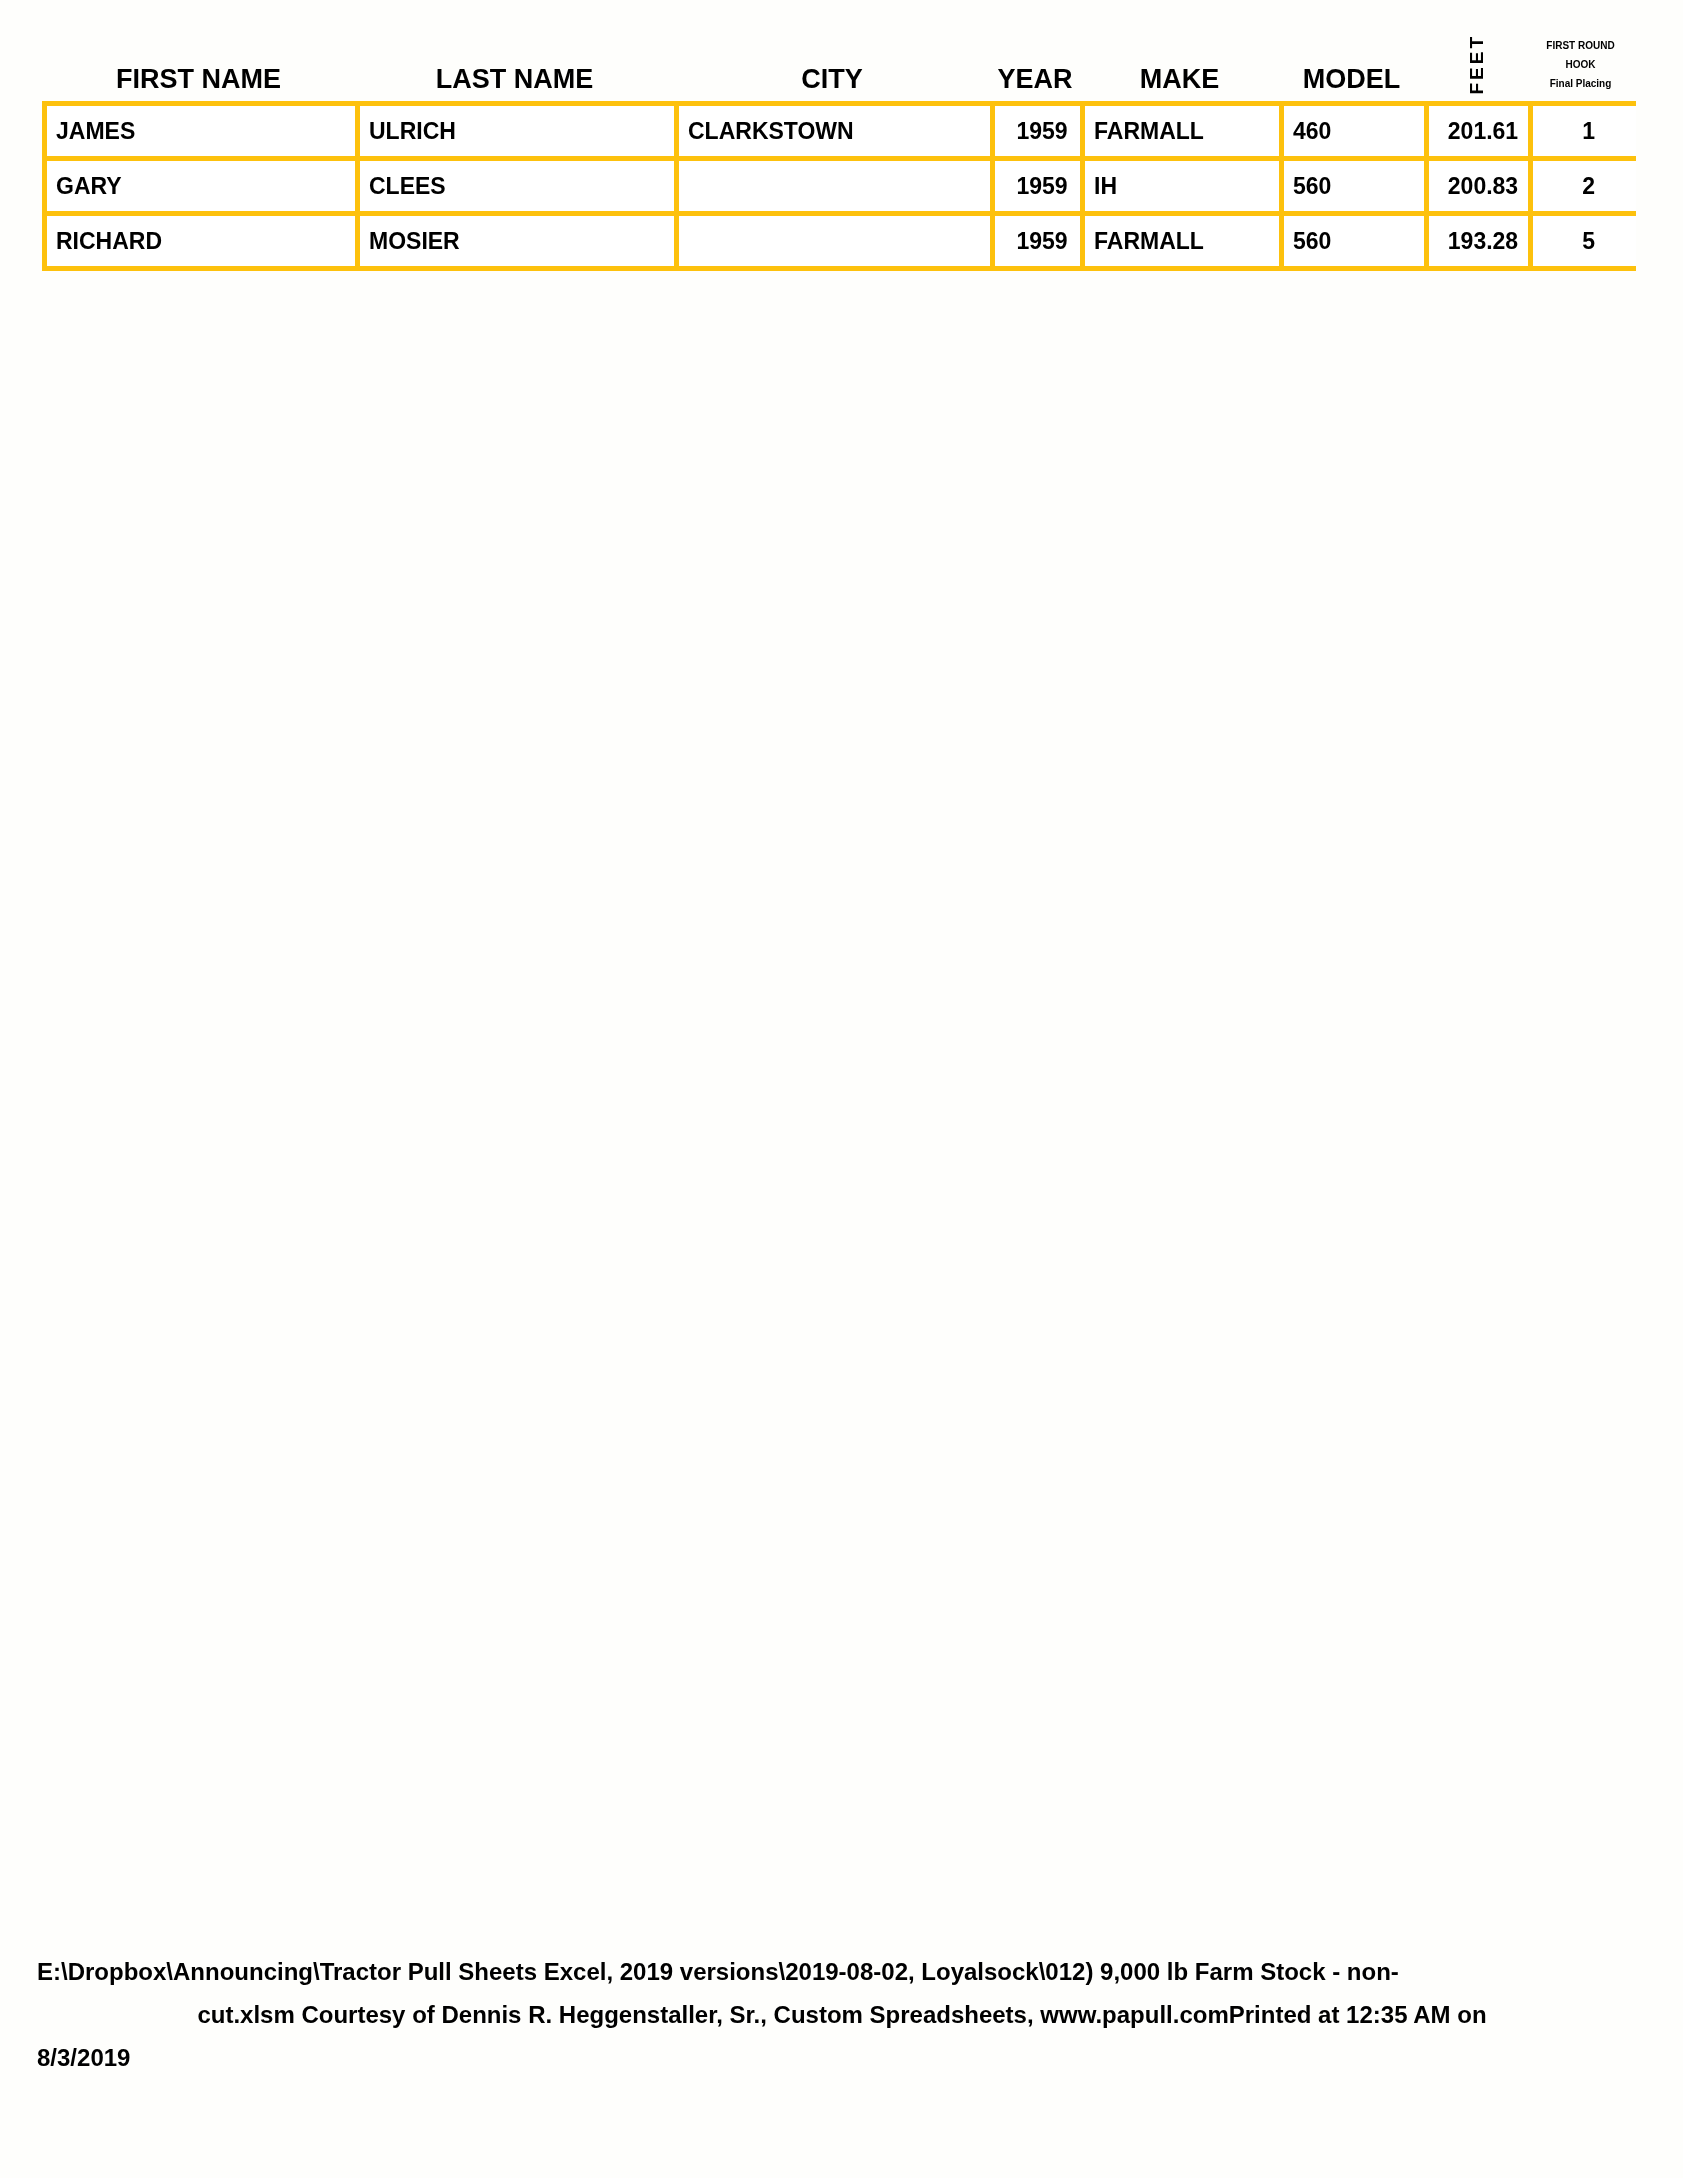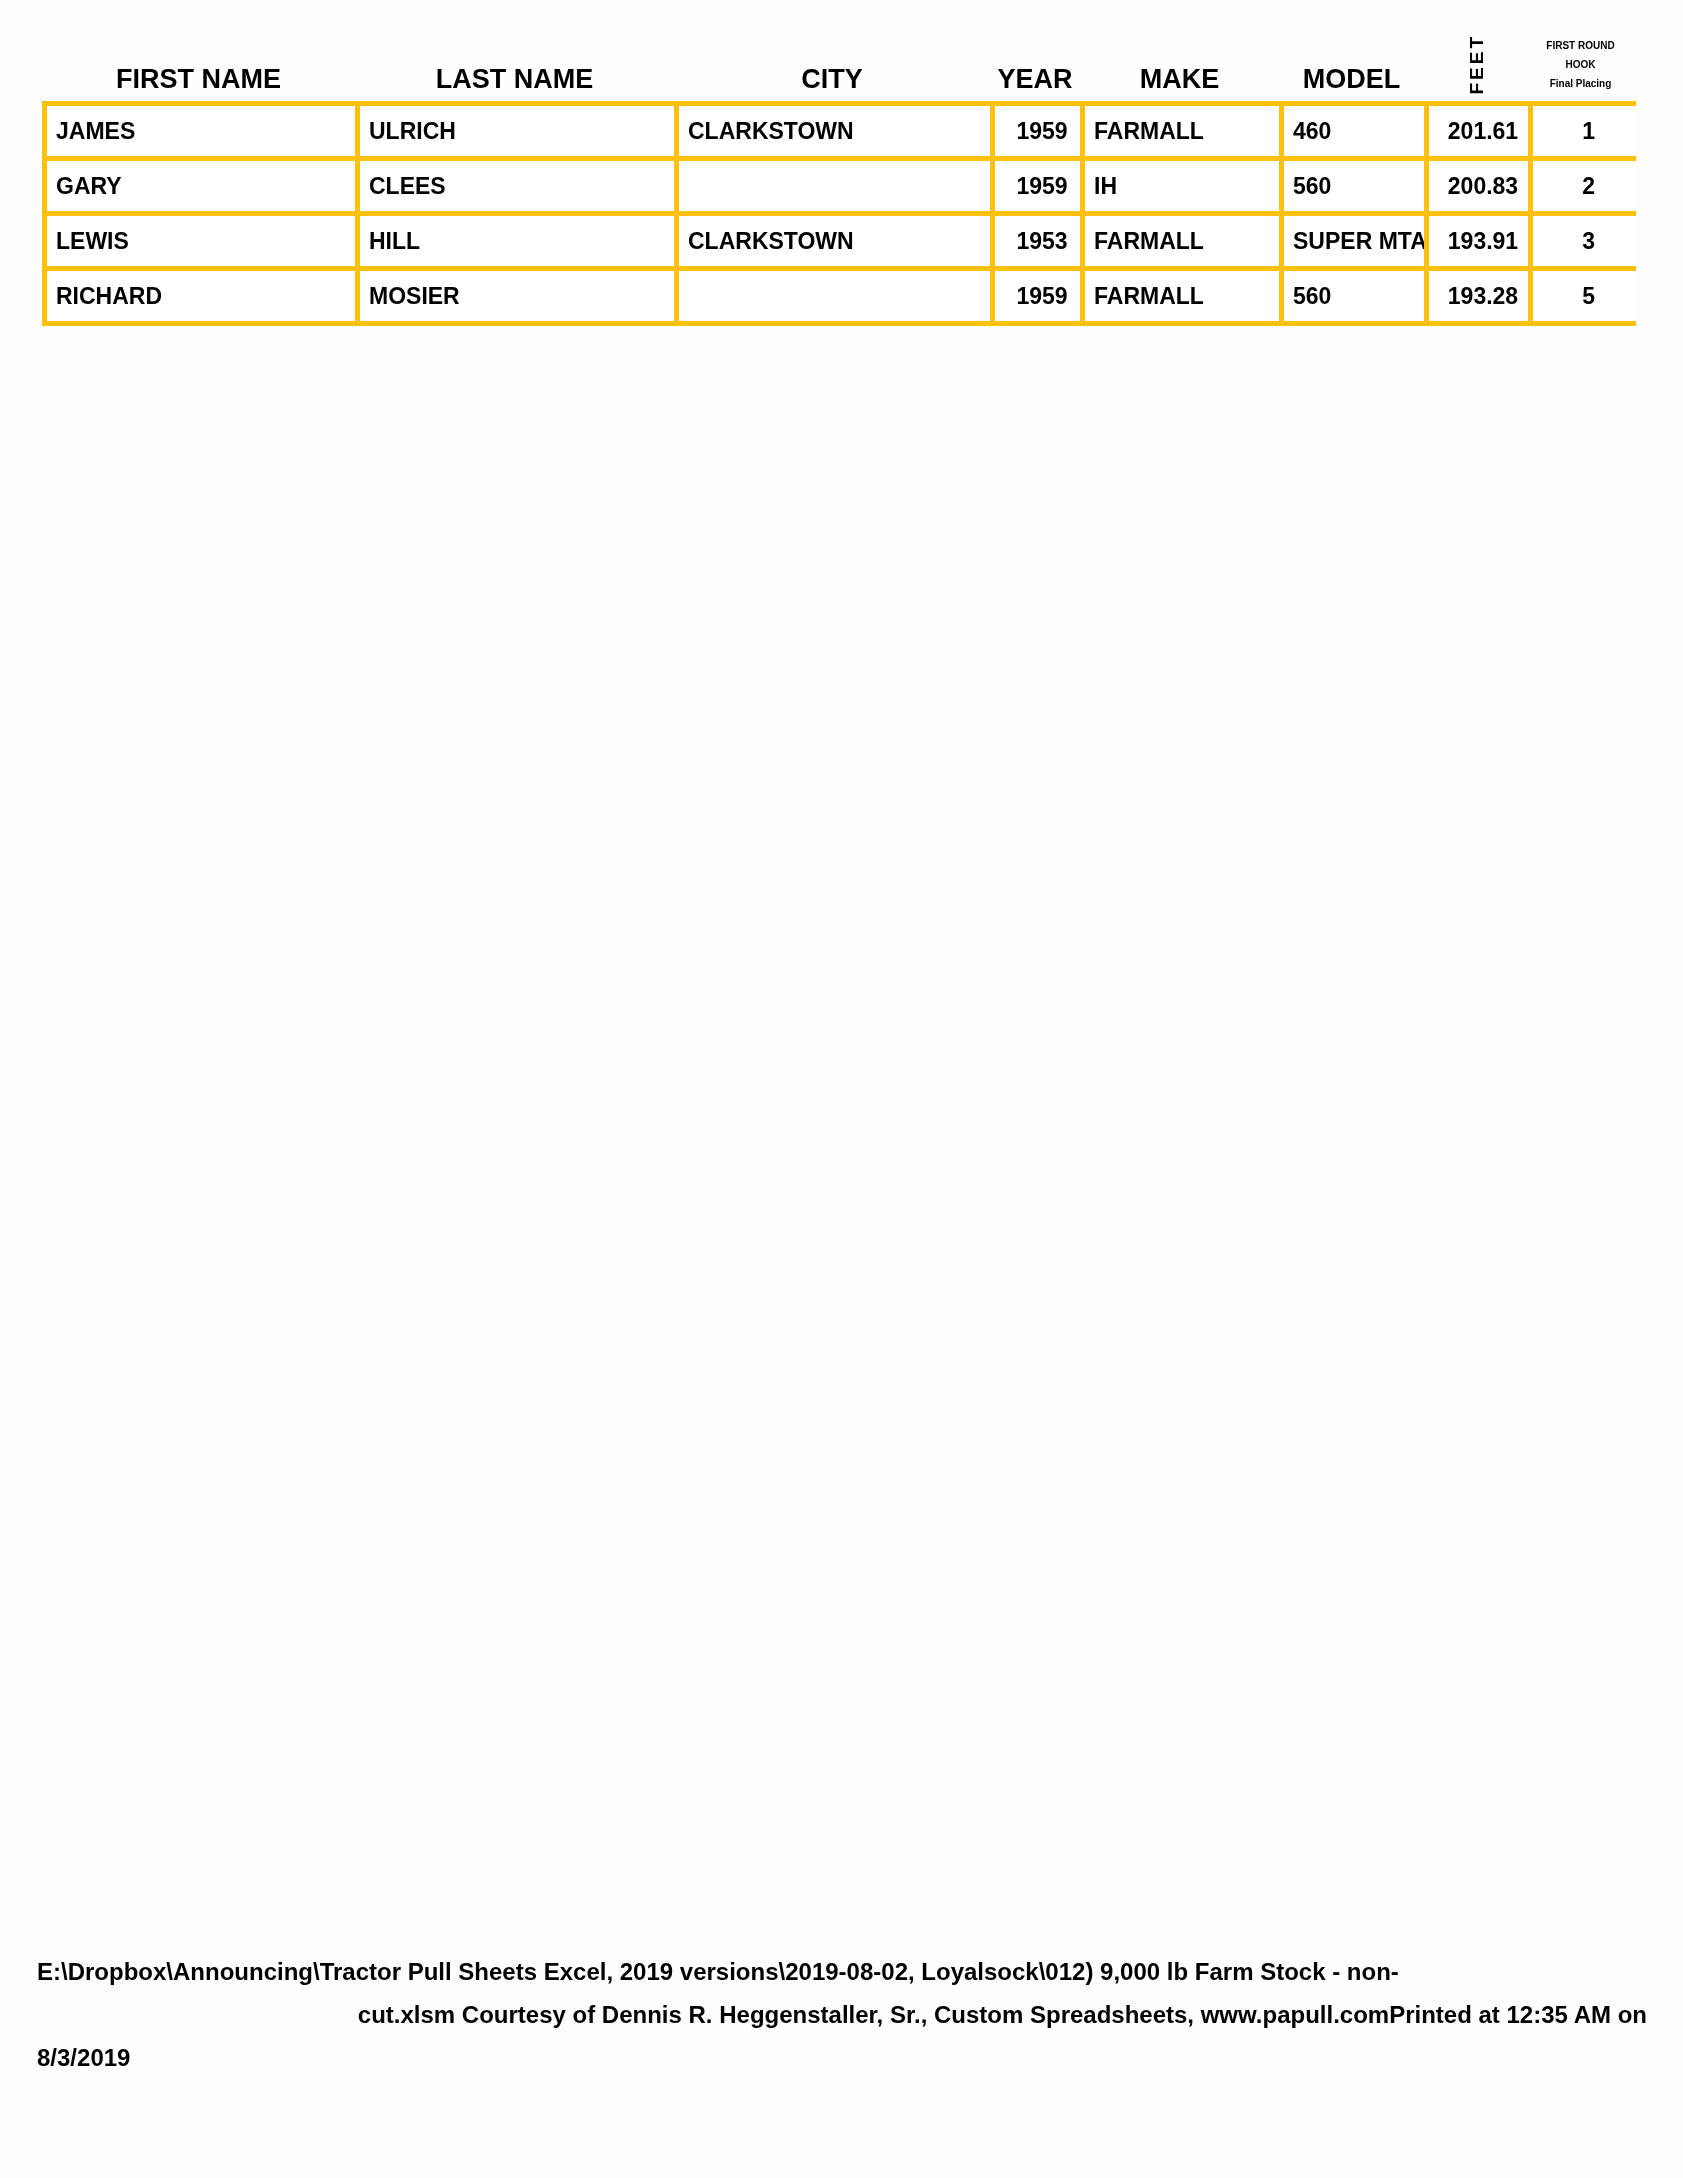--- a/index.html
+++ b/index.html
@@ -57,21 +57,21 @@
 
   .footer {
     position: absolute;
     left: 37px;
     width: 1610px;
     top: 1936px;
     font-size: 24px;
     line-height: 43px;
     white-space: nowrap;
   }
-  .f-line2 { display: flex; justify-content: flex-end; }
+  .f-line2 { display: flex; justify-content: center; }
 </style>
 </head>
 <body>
 
 <div class="page">
 
 
   <div class="content">
 
     <div class="header-row">
@@ -117,30 +117,20 @@
           <td class="c-first">GARY</td>
           <td class="c-last">CLEES</td>
           <td class="c-city"></td>
           <td class="c-year">1959</td>
           <td class="c-make">IH</td>
           <td class="c-model">560</td>
           <td class="c-feet">200.83</td>
           <td class="c-place">2</td>
         </tr>
         <tr>
-          <td class="c-first">LEWIS</td>
-          <td class="c-last">HILL</td>
-          <td class="c-city">CLARKSTOWN</td>
-          <td class="c-year">1953</td>
-          <td class="c-make">FARMALL</td>
-          <td class="c-model">SUPER MTA</td>
-          <td class="c-feet">193.91</td>
-          <td class="c-place">3</td>
-        </tr>
-        <tr>
           <td class="c-first">RICHARD</td>
           <td class="c-last">MOSIER</td>
           <td class="c-city"></td>
           <td class="c-year">1959</td>
           <td class="c-make">FARMALL</td>
           <td class="c-model">560</td>
           <td class="c-feet">193.28</td>
           <td class="c-place">5</td>
         </tr>
       </tbody>

